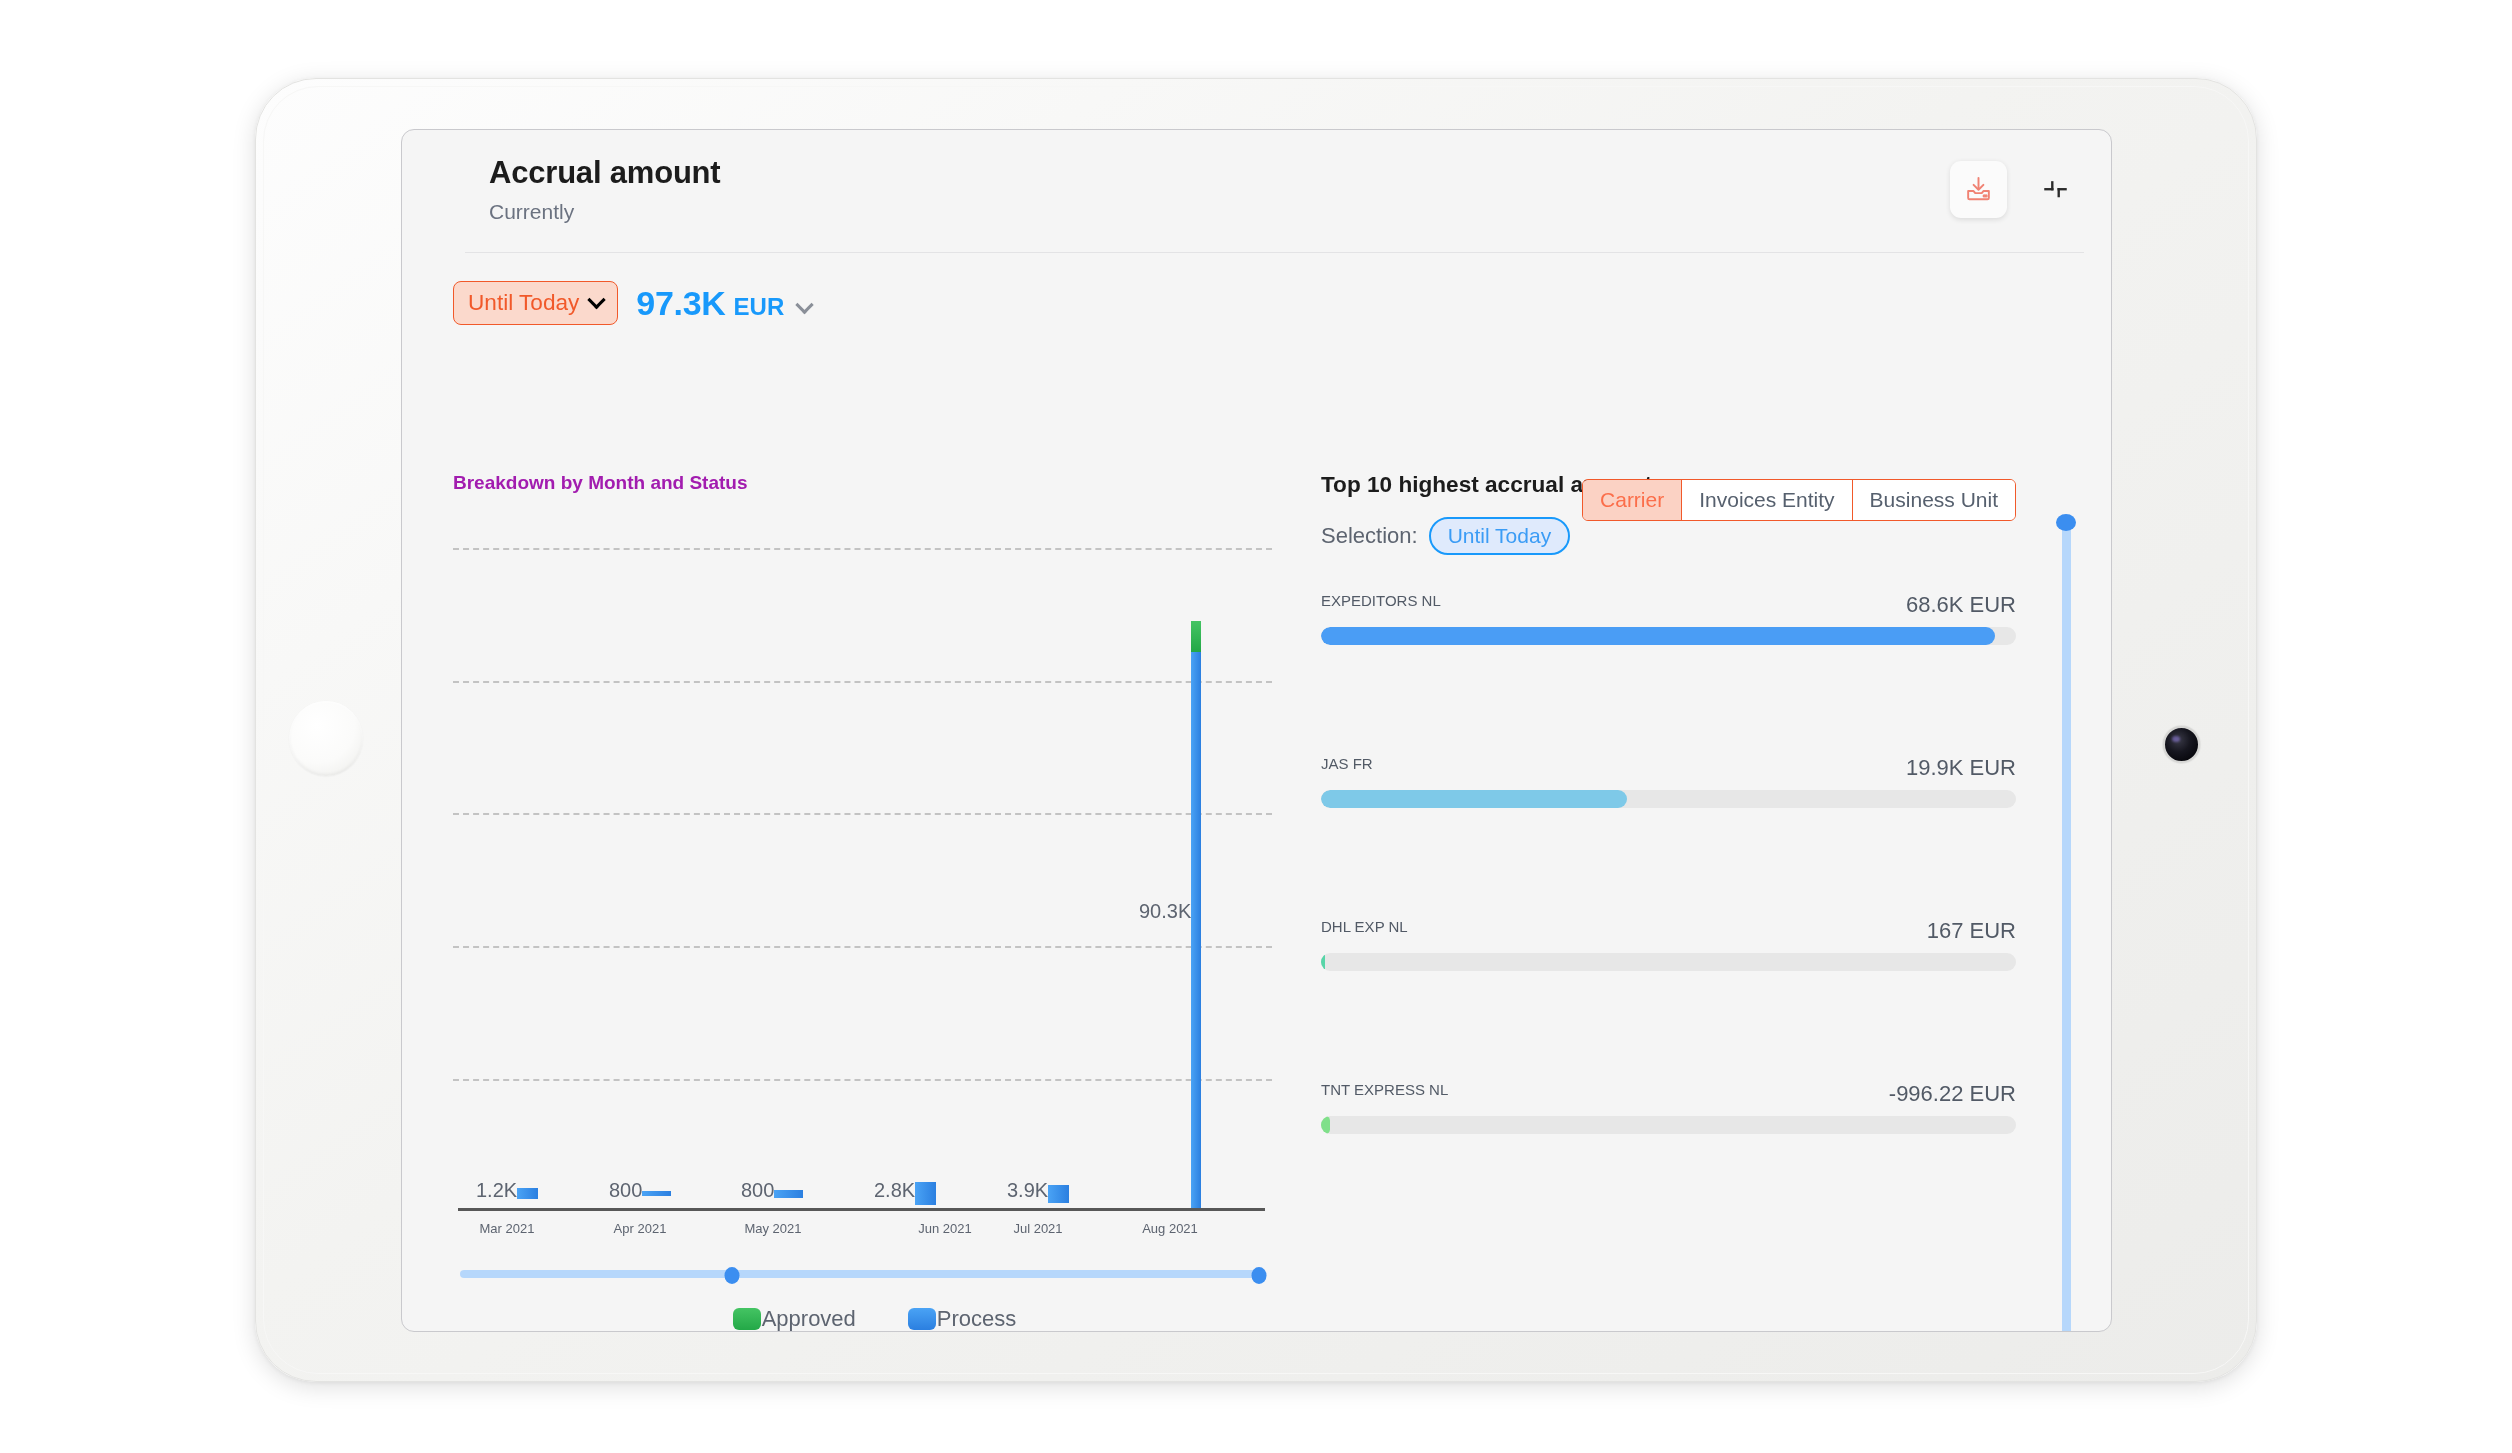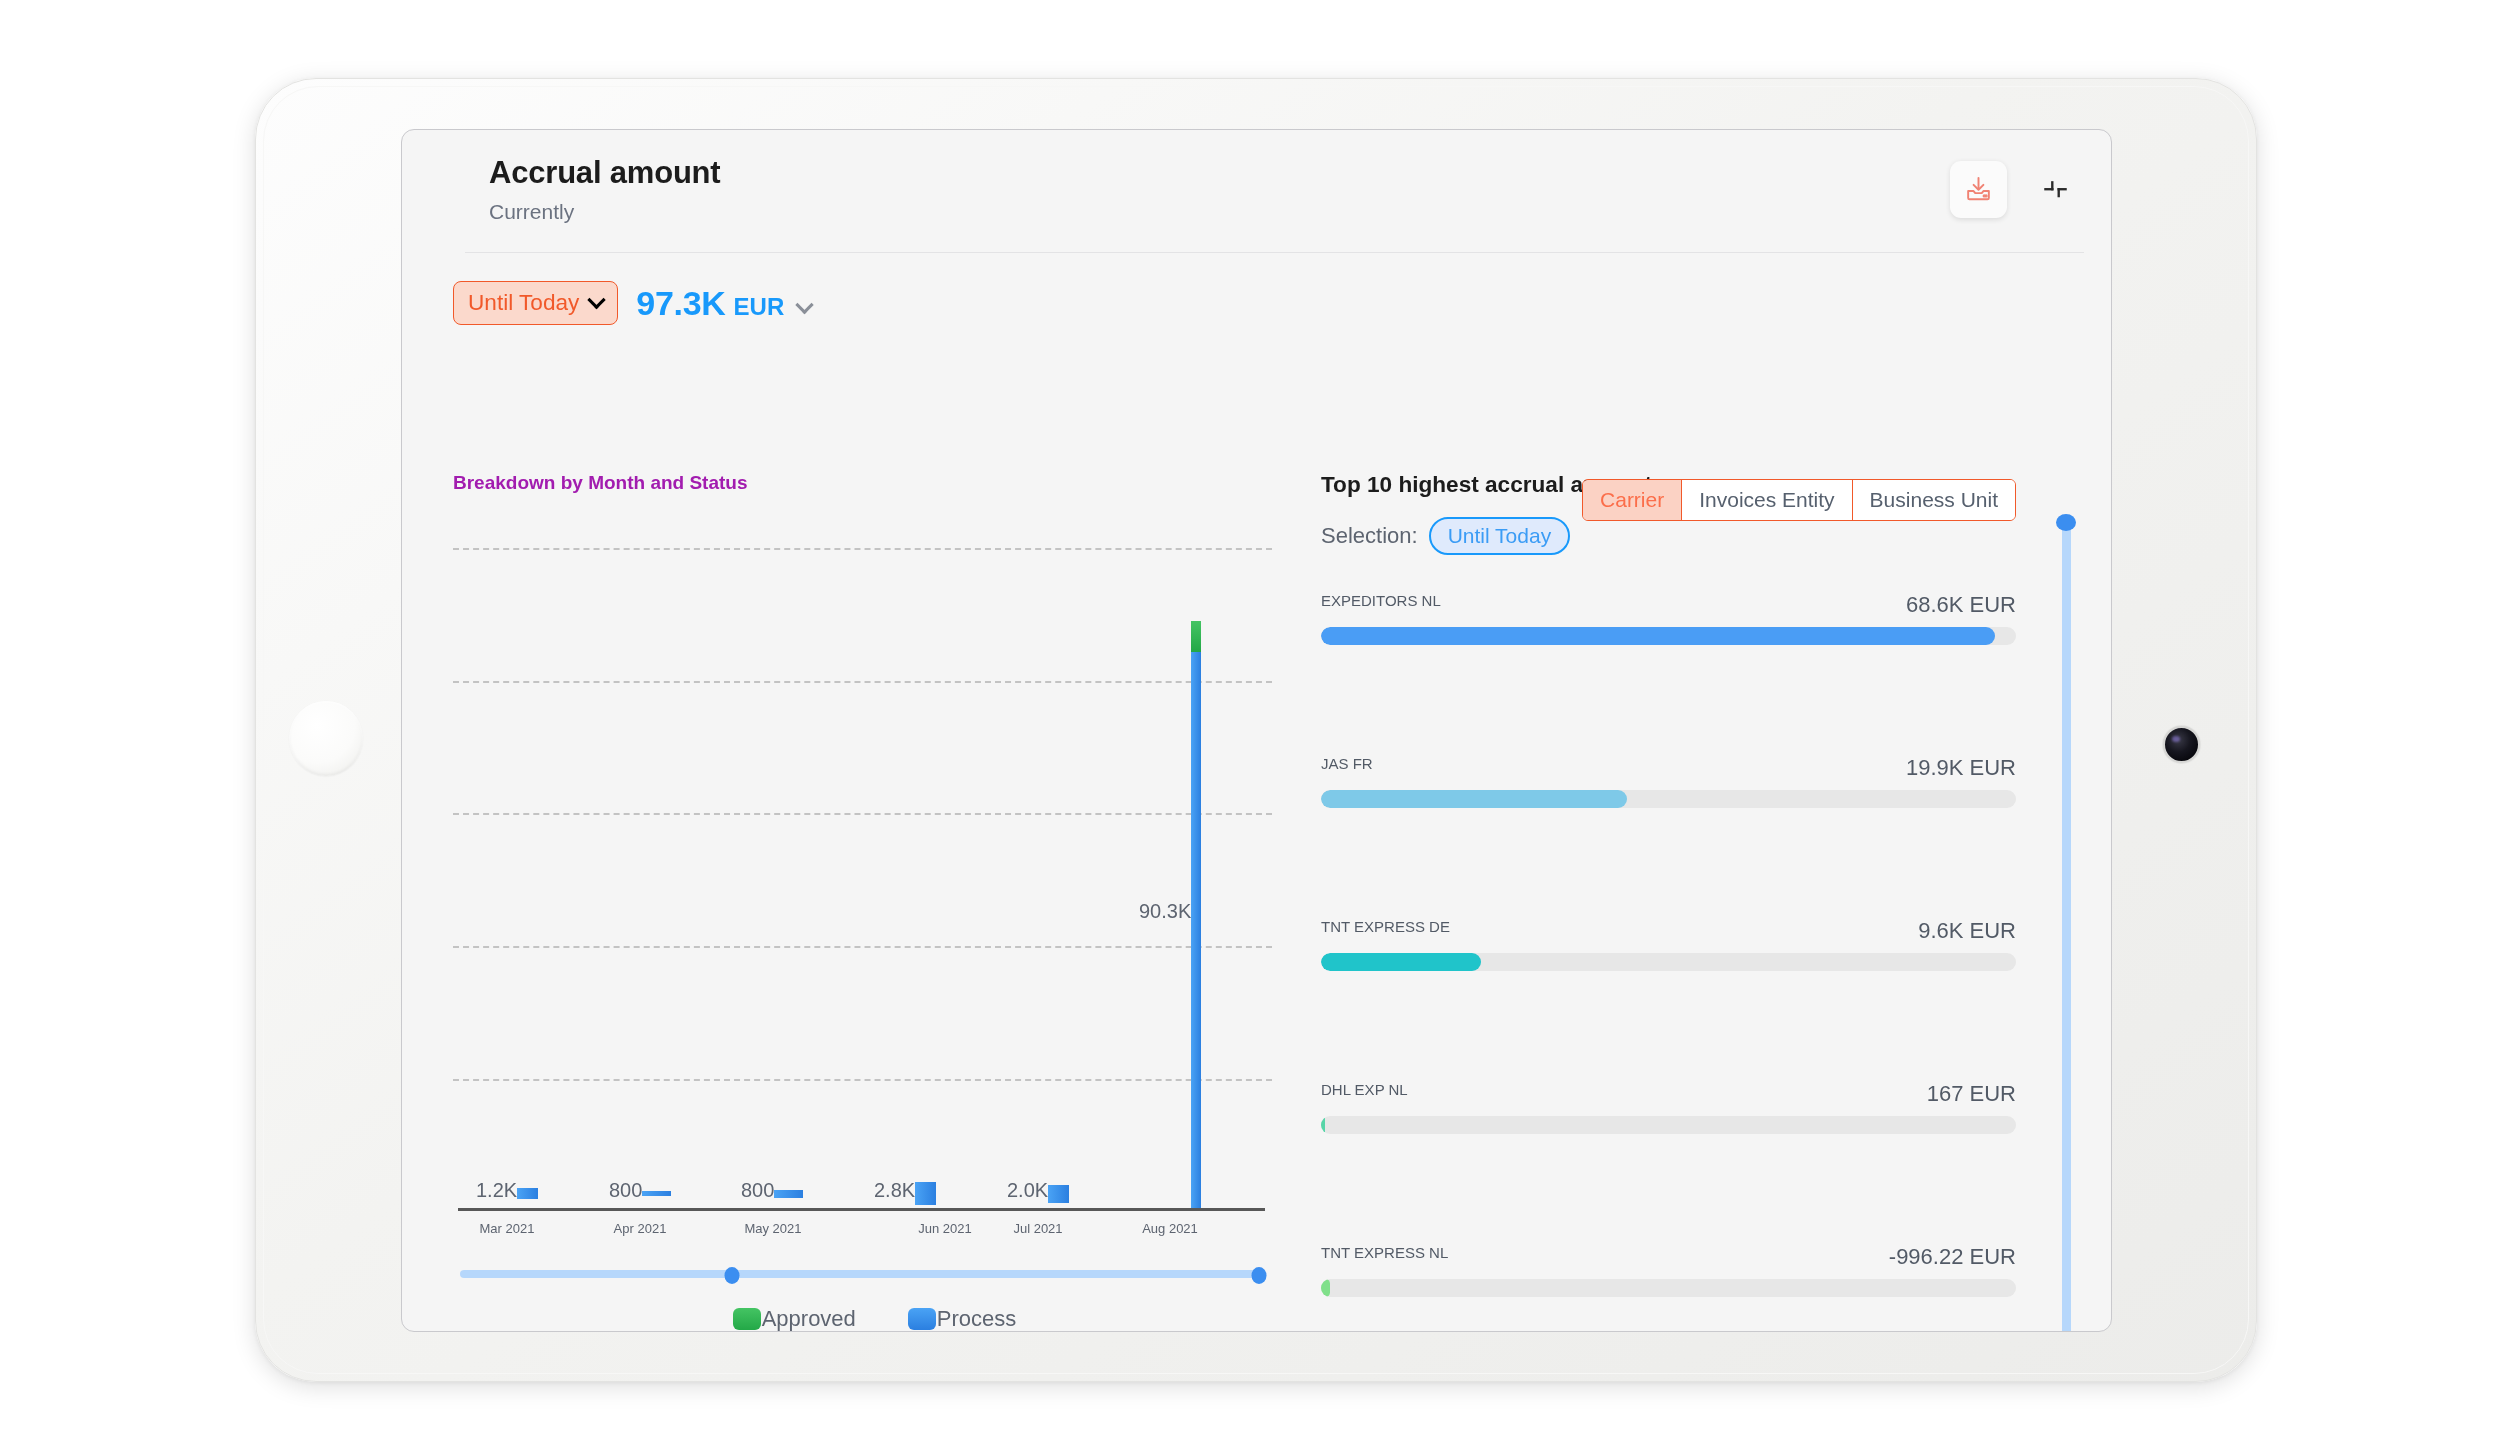--- a/index.html
+++ b/index.html
@@ -331,21 +331,21 @@
         </div>
 
         <div class="bar-col" style="left:421px; width:62px;">
           <span class="bar-value">2.8K</span>
           <div class="bar-stack">
             <div class="seg-process" style="height:22.6px;"></div>
           </div>
         </div>
 
         <div class="bar-col" style="left:554px; width:62px;">
-          <span class="bar-value">2.0K</span>
+          <span class="bar-value">3.9K</span>
           <div class="bar-stack">
             <div class="seg-process" style="height:18px;"></div>
           </div>
         </div>
 
         <div class="bar-col" style="left:686px; width:62px;">
           <span class="bar-value">90.3K</span>
           <div class="bar-stack">
             <div class="seg-approved" style="height:31px;"></div>
             <div class="seg-process" style="height:556px;"></div>
@@ -404,27 +404,20 @@
         </div>
 
         <div class="list-item">
           <span class="li-name">JAS FR</span>
           <span class="li-amount">19.9K EUR</span>
           <div class="li-track">
             <div class="li-fill" style="width:44%;background:#7ec9e8;"></div>
           </div>
         </div>
 
-        <div class="list-item">
-          <span class="li-name">TNT EXPRESS DE</span>
-          <span class="li-amount">9.6K EUR</span>
-          <div class="li-track">
-            <div class="li-fill" style="width:23%;background:#20c4ca;"></div>
-          </div>
-        </div>
 
         <div class="list-item">
           <span class="li-name">DHL EXP NL</span>
           <span class="li-amount">167 EUR</span>
           <div class="li-track">
             <div class="li-fill" style="width:0.6%;background:#57d5a8;"></div>
           </div>
         </div>
 
         <div class="list-item">

